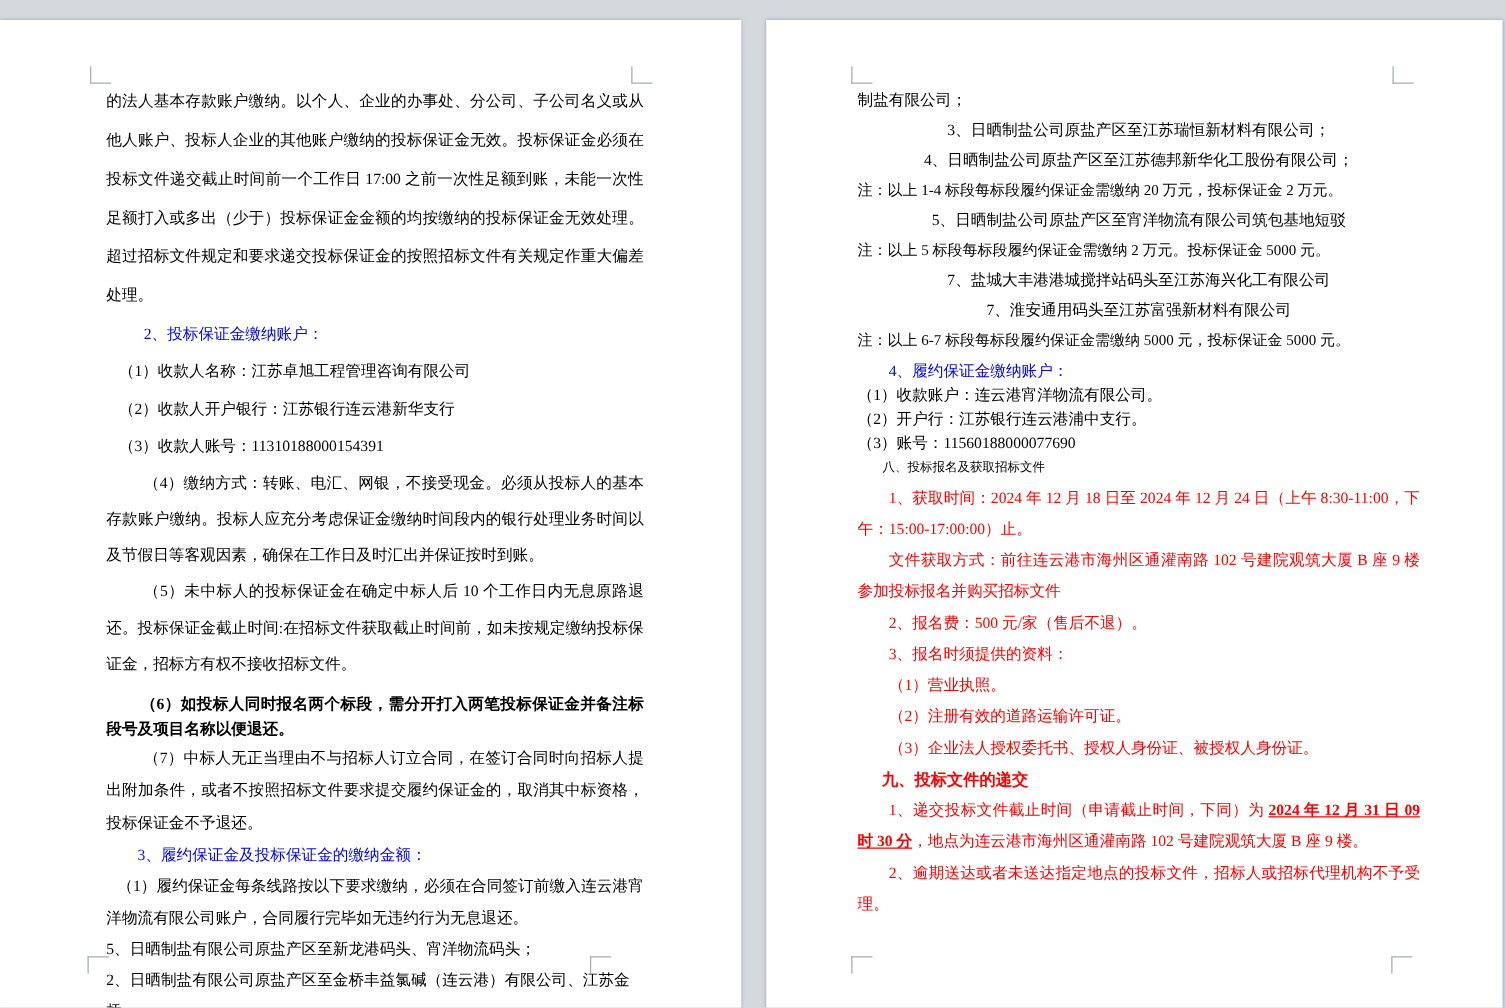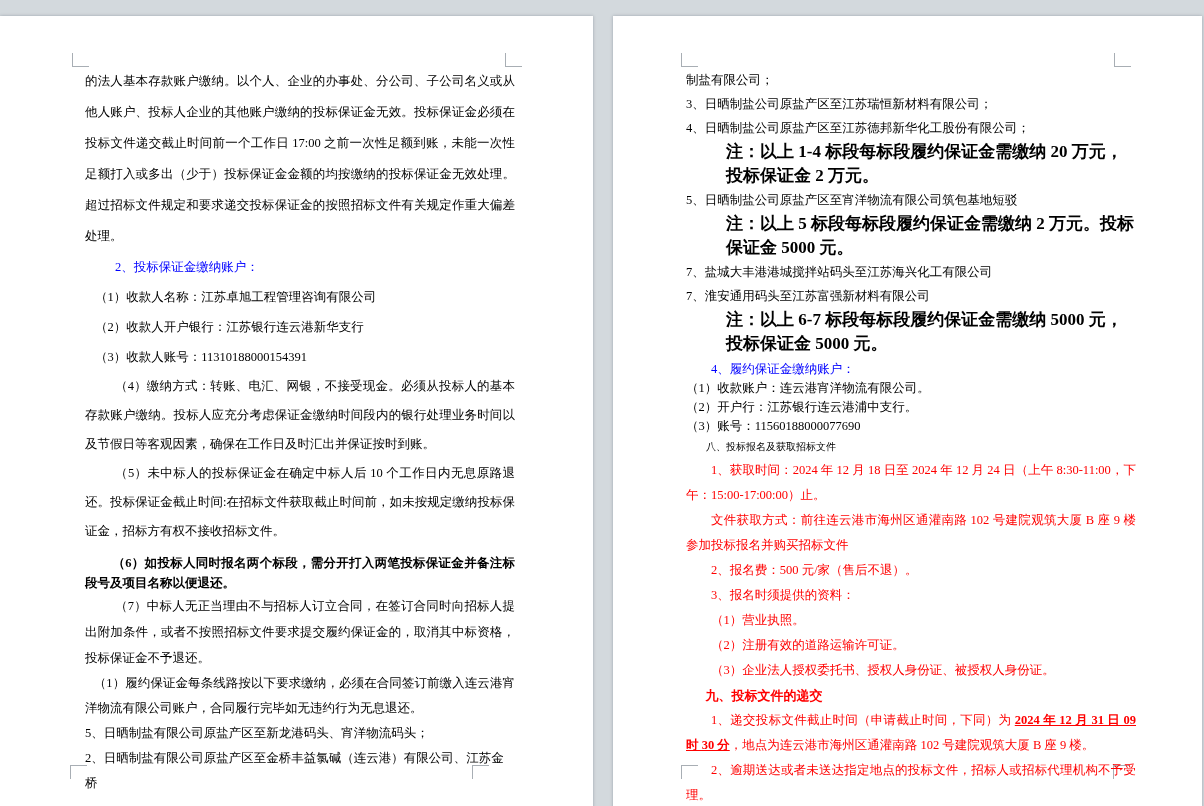--- a/index.html
+++ b/index.html
@@ -35,22 +35,22 @@
   #contentL .s-heading-blue{color:var(--blue);line-height:30px;text-indent:2.4em;}
   #contentL .s-account{line-height:30px;text-indent:0.8em;}
   #contentL .s-body-indent{line-height:29px;text-align:justify;text-indent:2.4em;}
   #contentL .s-note-bold{font-weight:bold;line-height:20px;text-indent:2.2em;text-align:justify;margin-top:7px;}
   #contentL .s-body-indent-tight{line-height:26px;text-align:justify;text-indent:2.4em;}
   #contentL .s-heading-blue-2{color:var(--blue);line-height:26px;text-indent:2em;}
   #contentL .s-item-indent{line-height:25px;text-align:justify;text-indent:0.7em;}
   #contentL .s-route{line-height:25px;}
   
   #contentR .s-continued{line-height:24px;}
-  #contentR .s-route{line-height:24px;}
-  #contentR .s-note-bold{font-weight:bold;line-height:24px;font-size:17px;margin-left:40px;}
+  #contentR .s-route{line-height:24px;text-align:center;}
+  #contentR .s-note-bold{font-weight:normal;line-height:24px;font-size:12px;}
   #contentR .s-heading-blue{color:var(--blue);line-height:20px;text-indent:2em;margin-top:3px;}
   #contentR .s-account{line-height:19px;}
   #contentR .s-heading-black{font-weight:normal;line-height:22px;text-indent:2em;font-size:10px;}
   #contentR .s-red-body{color:var(--red);line-height:25px;text-indent:2em;text-align:justify;}
   #contentR .s-red-item{color:var(--red);line-height:25px;text-indent:2em;}
   #contentR .s-red-note{color:var(--red);line-height:25px;text-indent:1.4em;}
   #contentR .s-red-heading{color:var(--red);font-weight:bold;line-height:25px;text-indent:1.5em;font-size:13px;}
   .seg-em{font-weight:bold;text-decoration:underline;}
   
   .mark{position:absolute;width:17px;height:14px;pointer-events:none;}
@@ -76,20 +76,21 @@
   <div class="content" id="contentL">
       <p class="p s-body">的法人基本存款账户缴纳。以个人、企业的办事处、分公司、子公司名义或从他人账户、投标人企业的其他账户缴纳的投标保证金无效。投标保证金必须在投标文件递交截止时间前一个工作日 17:00 之前一次性足额到账，未能一次性足额打入或多出（少于）投标保证金金额的均按缴纳的投标保证金无效处理。超过招标文件规定和要求递交投标保证金的按照招标文件有关规定作重大偏差处理。</p>
       <p class="p s-heading-blue">2、投标保证金缴纳账户：</p>
       <p class="p s-account">（1）收款人名称：江苏卓旭工程管理咨询有限公司</p>
       <p class="p s-account">（2）收款人开户银行：江苏银行连云港新华支行</p>
       <p class="p s-account">（3）收款人账号：11310188000154391</p>
       <p class="p s-body-indent">（4）缴纳方式：转账、电汇、网银，不接受现金。必须从投标人的基本存款账户缴纳。投标人应充分考虑保证金缴纳时间段内的银行处理业务时间以及节假日等客观因素，确保在工作日及时汇出并保证按时到账。</p>
       <p class="p s-body-indent">（5）未中标人的投标保证金在确定中标人后 10 个工作日内无息原路退还。投标保证金截止时间:在招标文件获取截止时间前，如未按规定缴纳投标保证金，招标方有权不接收招标文件。</p>
       <p class="p s-note-bold">（6）如投标人同时报名两个标段，需分开打入两笔投标保证金并备注标段号及项目名称以便退还。</p>
       <p class="p s-body-indent-tight">（7）中标人无正当理由不与招标人订立合同，在签订合同时向招标人提出附加条件，或者不按照招标文件要求提交履约保证金的，取消其中标资格，投标保证金不予退还。</p>
+      <p class="p s-heading-blue-2">3、履约保证金及投标保证金的缴纳金额：</p>
       <p class="p s-item-indent">（1）履约保证金每条线路按以下要求缴纳，必须在合同签订前缴入连云港宵洋物流有限公司账户，合同履行完毕如无违约行为无息退还。</p>
       <p class="p s-route">5、日晒制盐有限公司原盐产区至新龙港码头、宵洋物流码头；</p>
       <p class="p s-route">2、日晒制盐有限公司原盐产区至金桥丰益氯碱（连云港）有限公司、江苏金桥</p>
     </div>
 </div>
 
 <div class="page" id="pageR">
   <div class="mark top tl"></div>
   <div class="mark top tr"></div>
   <div class="mark bot bl"></div>

